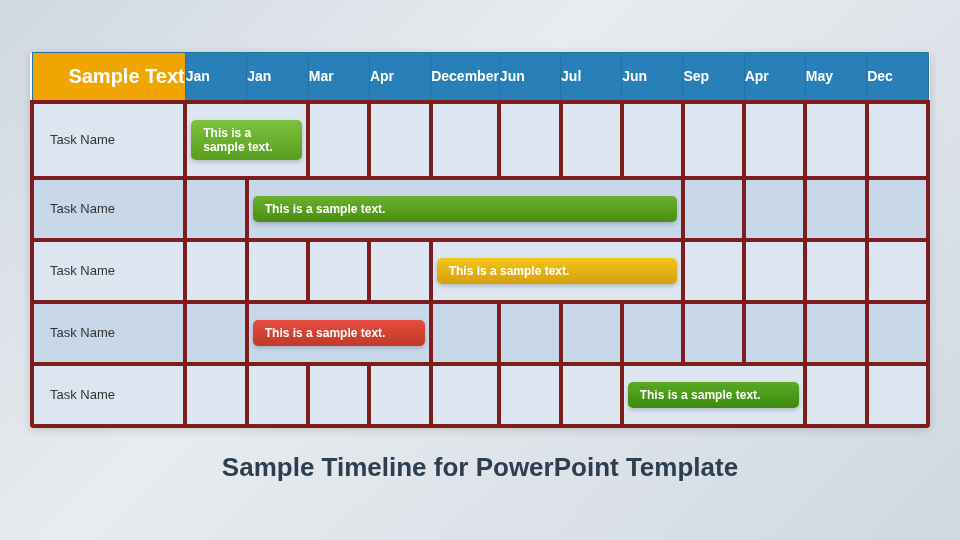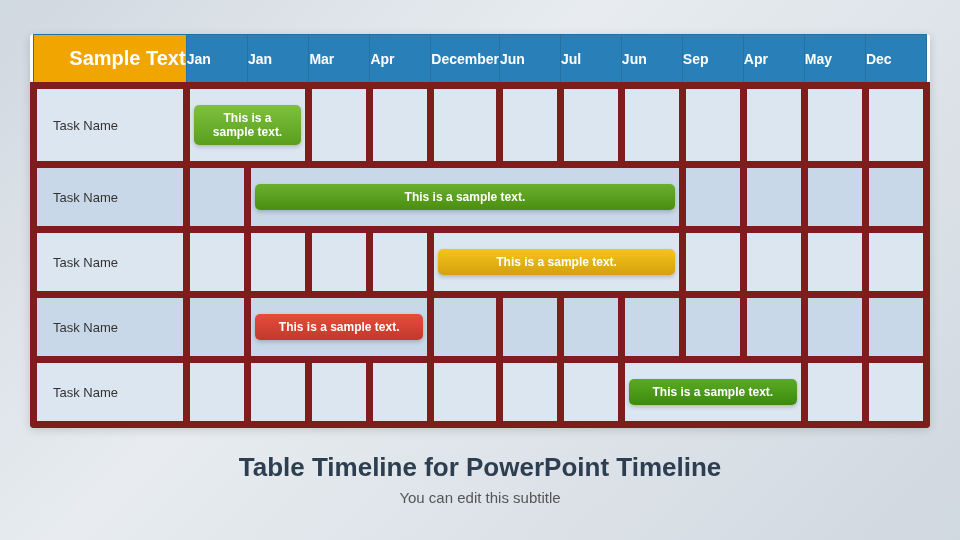--- a/index.html
+++ b/index.html
@@ -56,21 +56,21 @@
 
     .gantt-table tbody tr:nth-child(odd) {
       background: #dce6f0;
     }
 
     .gantt-table tbody tr:nth-child(even) {
       background: #c8d8e8;
     }
 
     .gantt-table tbody td {
-      border: 7px solid #7f1d1d;
+      border: 4px solid #7f1d1d;
       height: 50px;
       text-align: center;
       vertical-align: middle;
       padding: 16px 4px;
       font-size: 13px;
       color: #444;
     }
 
     .gantt-table tbody td.task-label {
       font-size: 13px;
@@ -89,21 +89,21 @@
     .bar-cell {
       padding: 0 2px;
     }
 
     .gantt-bar {
       border-radius: 5px;
       padding: 6px 12px;
       font-size: 12px;
       color: white;
       font-weight: 600;
-      text-align: center;
+      text-align: left;
       display: block;
       width: 100%;
     }
 
     .bar-green-light {
       background: linear-gradient(to bottom, #7dc13e, #5a9e1e);
       box-shadow: 0 2px 4px rgba(0,0,0,0.2);
     }
 
     .bar-green-dark {
@@ -240,15 +240,14 @@
             <span class="gantt-bar bar-green-medium">This is a sample text.</span>
           </td>
           <td></td>
           <td></td>
         </tr>
       </tbody>
   </table>
 </div>
 
 <div class="footer-section">
-  <div class="footer-title">Table Timeline for PowerPoint Timeline</div>
-  <div class="footer-subtitle">You can edit this subtitle</div>
+  <div class="footer-title">Sample Timeline for PowerPoint Template</div>
 </div>
 
 </body></html>

